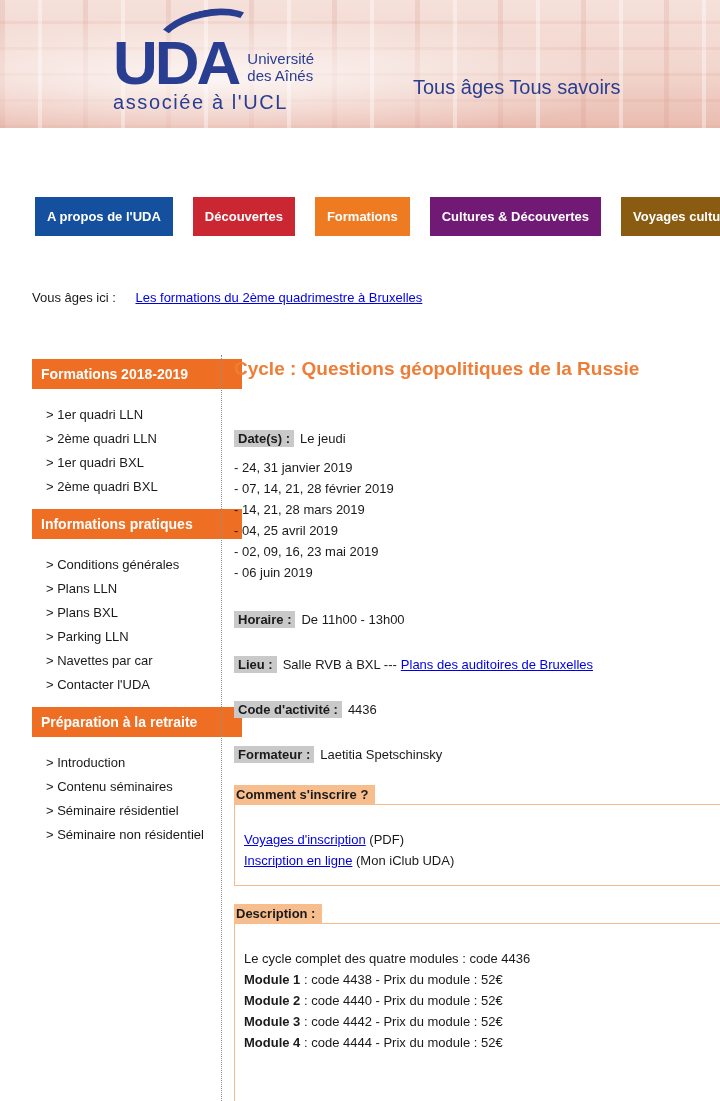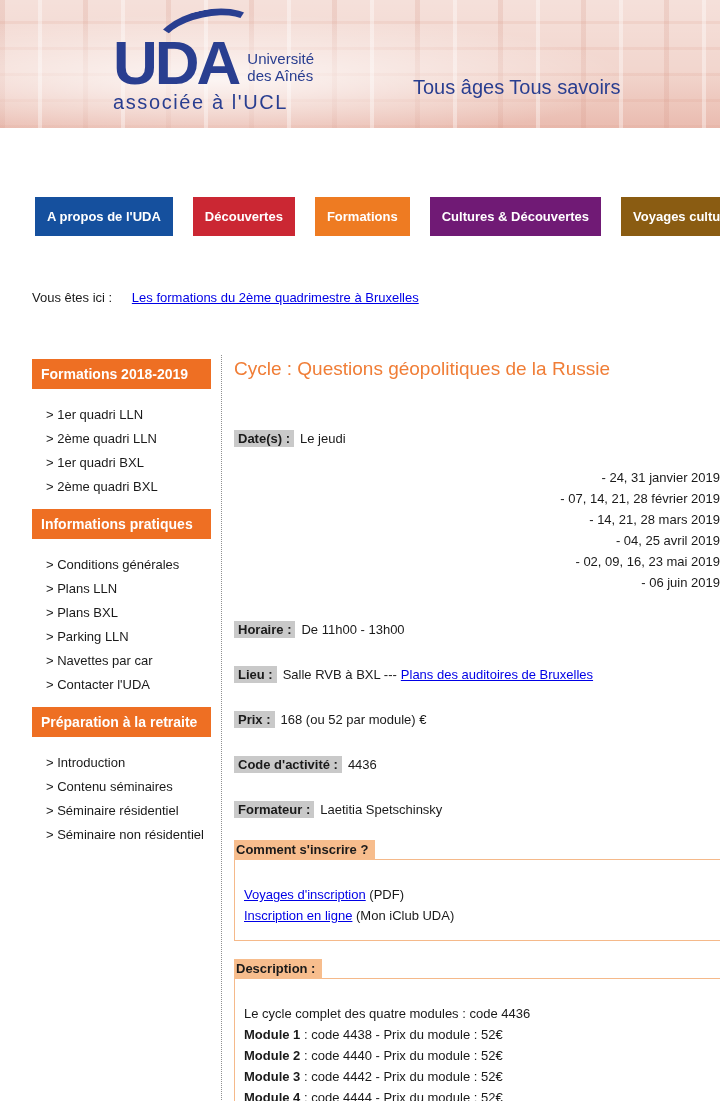--- a/index.html
+++ b/index.html
@@ -43,37 +43,37 @@
 
   
   .breadcrumb { margin:54px 0 0 32px; }
   .link { color:var(--link-blue); text-decoration:underline; }
   .breadcrumb .link { margin-left:16px; }
 
   
   .content { display:flex; align-items:stretch; margin-top:50px; padding-left:32px; min-height:755px; }
   .sidebar { width:189px; flex:none; padding-top:4px; }
   .side-header {
-    width:179px; background:var(--accent-orange); color:#fff;
+    width:210px; background:var(--accent-orange); color:#fff;
     font-weight:bold; font-size:14px; padding:7px 0 7px 9px;
   }
   .side-list { list-style:none; margin:14px 0 10px 14px; }
   .side-list li { line-height:24px; }
   .side-list a { color:#1a1a1a; text-decoration:none; }
 
   .main { flex:1; border-left:1px dotted #8f8f8f; padding-left:12px; padding-top:3px; }
-  .page-title { font-size:19px; line-height:22px; font-weight:normal; color:var(--title-orange); }
+  .page-title { font-size:19px; line-height:22px; font-weight:bold; color:var(--title-orange); }
 
   .info-row { line-height:17px; }
   .info-row.first { margin-top:50px; }
   .info-row.spaced { margin-top:28px; }
   .label { background:var(--label-bg); font-weight:bold; padding:1px 4px; }
   .value { margin-left:6px; }
   .info-row .link { margin-left:4px; }
-  .date-lines { margin-top:20px; line-height:21px;text-align:right; }
+  .date-lines { margin-top:10px; line-height:21px; }
 
   .fieldset { margin-top:22px; }
   .fieldset.desc { margin-top:18px; }
   .section-heading {
     display:table; position:relative; z-index:1; background:var(--heading-bg);
     font-weight:bold; padding:2px 7px 3px 2px; margin-bottom:-1px;
   }
   .bordered-box {
     border:1px solid var(--box-border); width:calc(100% + 6px);
     padding:24px 0 14px 9px; line-height:21px;
@@ -101,21 +101,21 @@
 <nav class="main-nav">
   <a class="nav-btn" style="background-color: rgb(21, 80, 158);">A propos de l'UDA</a>
   <a class="nav-btn" style="background-color: rgb(203, 39, 51);">Découvertes</a>
   <a class="nav-btn" style="background-color: rgb(238, 123, 34);">Formations</a>
   <a class="nav-btn" style="background-color: #701a75;">Cultures &amp; Découvertes</a>
   <a class="nav-btn" style="background-color: rgb(138, 92, 18);">Voyages culturels</a>
 
 </nav>
 
 <div class="breadcrumb">
-  <span>Vous êtes ici :</span>
+  <span>Vous âges ici :</span>
   <a class="link">Les formations du 2ème quadrimestre à Bruxelles</a>
 </div>
 
 <div class="content">
   <aside class="sidebar">
     <section class="side-section">
       <div class="side-header">Formations 2018-2019</div>
       <ul class="side-list">
         <li><a>&gt; 1er quadri LLN</a></li>
         <li><a>&gt; 2ème quadri LLN</a></li>
@@ -161,23 +161,20 @@
     </div>
 
     <div class="info-row spaced">
       <span class="label">Horaire :</span><span class="value">De 11h00 - 13h00</span>
     </div>
 
     <div class="info-row spaced">
       <span class="label">Lieu :</span><span class="value">Salle RVB à BXL ---</span><a class="link">Plans des auditoires de Bruxelles</a>
     </div>
 
-    <div class="info-row spaced">
-      <span class="label">Prix :</span><span class="value">168 (ou 52 par module) €</span>
-    </div>
 
     <div class="info-row spaced">
       <span class="label">Code d'activité :</span><span class="value">4436</span>
     </div>
 
     <div class="info-row spaced">
       <span class="label">Formateur :</span><span class="value">Laetitia Spetschinsky</span>
     </div>
 
     <div class="fieldset">

